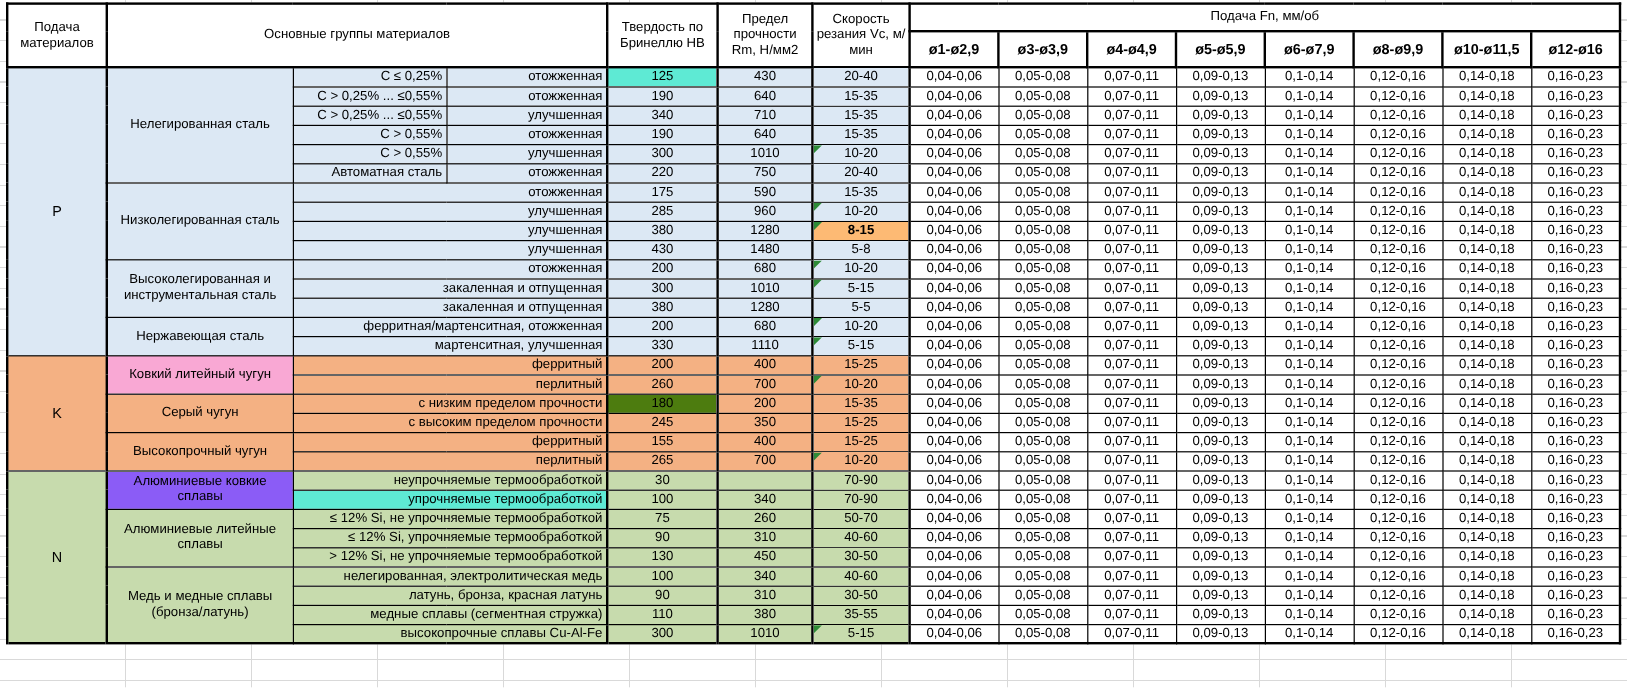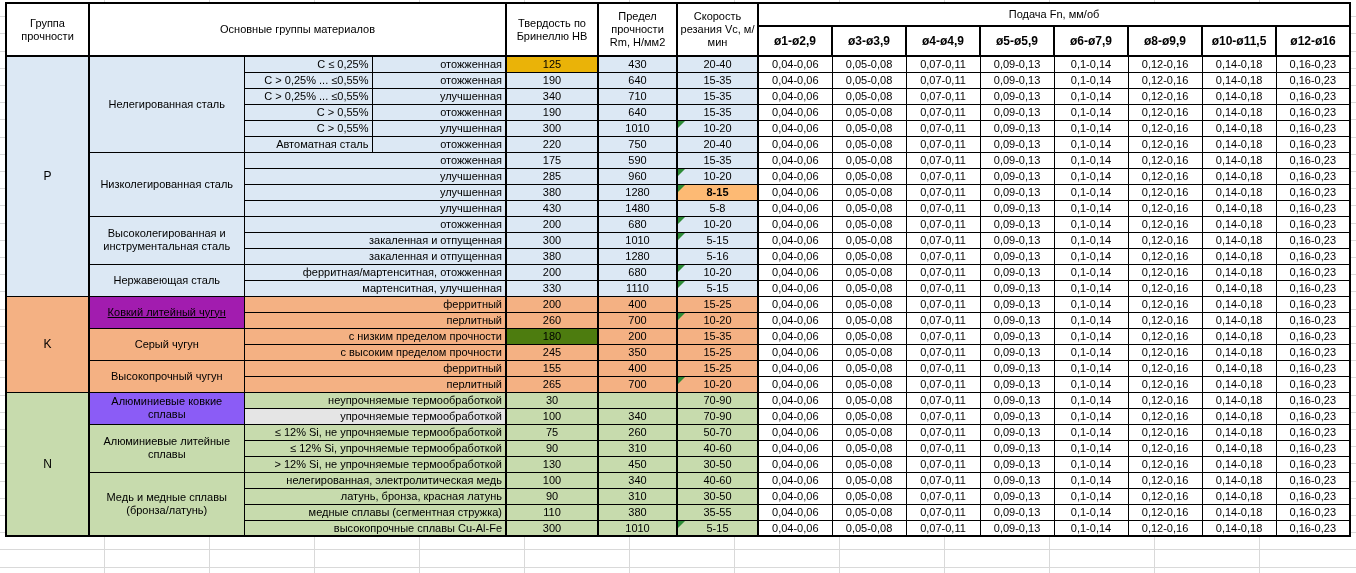--- a/index.html
+++ b/index.html
@@ -62,21 +62,21 @@
         <col style="width:74px">
         <col style="width:74px">
         <col style="width:74px">
       <col style="width:74px">
         <col style="width:74px">
         <col style="width:74px">
         <col style="width:74px">
     </colgroup>
     <thead>
       <tr class="h1">
-        <th rowspan="2">Группа прочности</th>
+        <th rowspan="2">Подача материалов</th>
         <th rowspan="2" colspan="3">Основные группы материалов</th>
         <th rowspan="2">Твердость по Бринеллю HB</th>
         <th rowspan="2">Предел прочности Rm, Н/мм2</th>
         <th rowspan="2">Скорость резания Vc, м/мин</th>
         <th colspan="8">Подача Fn, мм/об</th>
       </tr>
       <tr class="h2" id="feed-cols-row">
           <th class="feed-dia">ø1-ø2,9</th>
           <th class="feed-dia">ø3-ø3,9</th>
           <th class="feed-dia">ø4-ø4,9</th>
@@ -86,21 +86,21 @@
           <th class="feed-dia">ø10-ø11,5</th>
           <th class="feed-dia">ø12-ø16</th>
         </tr>
     </thead>
     <tbody id="table-body">
         <tr>
           <td class="c-letter" rowspan="15" style="background: rgb(220, 232, 244);">P</td>
           <td class="c-subgroup" rowspan="6" style="background: rgb(220, 232, 244);">Нелегированная сталь</td>
           <td class="c-detail" style="background: rgb(220, 232, 244);">C ≤ 0,25%</td>
           <td class="c-detail" style="background: rgb(220, 232, 244);">отожженная</td>
-          <td class="c-hb" style="background: #eab308;">125</td>
+          <td class="c-hb" style="background: #5eead4;">125</td>
           <td class="c-rm" style="background: rgb(220, 232, 244);">430</td>
           <td class="c-vc" style="background: rgb(220, 232, 244);">20-40</td>
           <td class="c-feed c-feed-first">0,04-0,06</td>
           <td class="c-feed">0,05-0,08</td>
           <td class="c-feed">0,07-0,11</td>
           <td class="c-feed">0,09-0,13</td>
           <td class="c-feed">0,1-0,14</td>
           <td class="c-feed">0,12-0,16</td>
           <td class="c-feed">0,14-0,18</td>
           <td class="c-feed">0,16-0,23</td>
@@ -263,21 +263,21 @@
           <td class="c-feed">0,09-0,13</td>
           <td class="c-feed">0,1-0,14</td>
           <td class="c-feed">0,12-0,16</td>
           <td class="c-feed">0,14-0,18</td>
           <td class="c-feed">0,16-0,23</td>
         </tr>
         <tr>
           <td class="c-detail" colspan="2" style="background: rgb(220, 232, 244);">закаленная и отпущенная</td>
           <td class="c-hb" style="background: rgb(220, 232, 244);">380</td>
           <td class="c-rm" style="background: rgb(220, 232, 244);">1280</td>
-          <td class="c-vc" style="background: rgb(220, 232, 244);">5-16</td>
+          <td class="c-vc" style="background: rgb(220, 232, 244);">5-5</td>
           <td class="c-feed c-feed-first">0,04-0,06</td>
           <td class="c-feed">0,05-0,08</td>
           <td class="c-feed">0,07-0,11</td>
           <td class="c-feed">0,09-0,13</td>
           <td class="c-feed">0,1-0,14</td>
           <td class="c-feed">0,12-0,16</td>
           <td class="c-feed">0,14-0,18</td>
           <td class="c-feed">0,16-0,23</td>
         </tr>
         <tr>
@@ -304,21 +304,21 @@
           <td class="c-feed">0,05-0,08</td>
           <td class="c-feed">0,07-0,11</td>
           <td class="c-feed">0,09-0,13</td>
           <td class="c-feed">0,1-0,14</td>
           <td class="c-feed">0,12-0,16</td>
           <td class="c-feed">0,14-0,18</td>
           <td class="c-feed">0,16-0,23</td>
         </tr>
         <tr>
           <td class="c-letter" rowspan="6" style="background: rgb(244, 177, 131);">K</td>
-          <td class="c-subgroup" rowspan="2" style="background: #a21caf; text-decoration: underline;">Ковкий литейный чугун</td>
+          <td class="c-subgroup" rowspan="2" style="background: #f9a8d4;">Ковкий литейный чугун</td>
           <td class="c-detail" colspan="2" style="background: rgb(244, 177, 131);">ферритный</td>
           <td class="c-hb" style="background: rgb(244, 177, 131);">200</td>
           <td class="c-rm" style="background: rgb(244, 177, 131);">400</td>
           <td class="c-vc" style="background: rgb(244, 177, 131);">15-25</td>
           <td class="c-feed c-feed-first">0,04-0,06</td>
           <td class="c-feed">0,05-0,08</td>
           <td class="c-feed">0,07-0,11</td>
           <td class="c-feed">0,09-0,13</td>
           <td class="c-feed">0,1-0,14</td>
           <td class="c-feed">0,12-0,16</td>
@@ -407,21 +407,21 @@
           <td class="c-feed c-feed-first">0,04-0,06</td>
           <td class="c-feed">0,05-0,08</td>
           <td class="c-feed">0,07-0,11</td>
           <td class="c-feed">0,09-0,13</td>
           <td class="c-feed">0,1-0,14</td>
           <td class="c-feed">0,12-0,16</td>
           <td class="c-feed">0,14-0,18</td>
           <td class="c-feed">0,16-0,23</td>
         </tr>
         <tr>
-          <td class="c-detail" colspan="2" style="background: #e5e5e5;">упрочняемые термообработкой</td>
+          <td class="c-detail" colspan="2" style="background: #5eead4;">упрочняемые термообработкой</td>
           <td class="c-hb" style="background: rgb(199, 219, 173);">100</td>
           <td class="c-rm" style="background: rgb(199, 219, 173);">340</td>
           <td class="c-vc" style="background: rgb(199, 219, 173);">70-90</td>
           <td class="c-feed c-feed-first">0,04-0,06</td>
           <td class="c-feed">0,05-0,08</td>
           <td class="c-feed">0,07-0,11</td>
           <td class="c-feed">0,09-0,13</td>
           <td class="c-feed">0,1-0,14</td>
           <td class="c-feed">0,12-0,16</td>
           <td class="c-feed">0,14-0,18</td>

